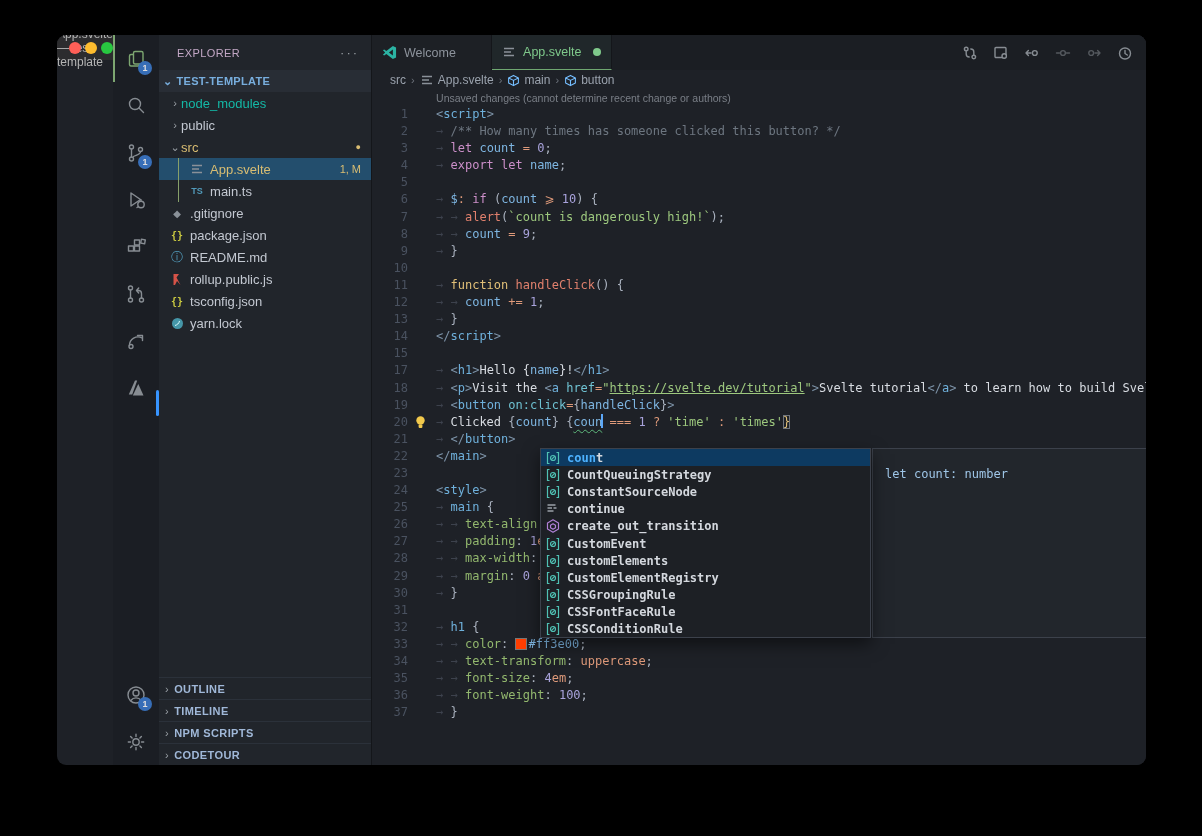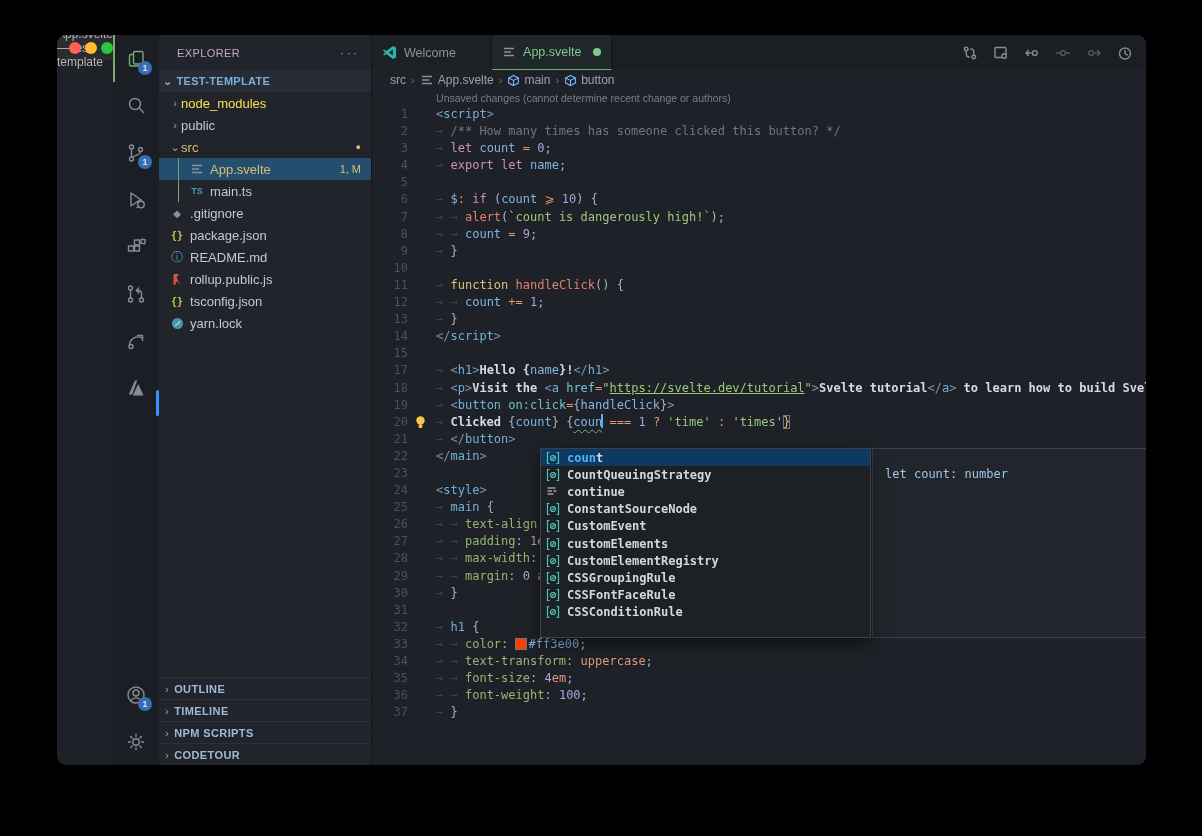--- a/index.html
+++ b/index.html
@@ -21,21 +21,21 @@
     border-radius:50%;display:flex;align-items:center;justify-content:center;font-weight:bold;}
   .ab-bottom{margin-top:auto;}
   .ab-notch{position:absolute;right:0px;top:355px;width:3px;height:26px;border-radius:3px;background:#3794ff;}
   
   .sidebar{width:213px;background:#21252b;border-right:1px solid #14161a;display:flex;flex-direction:column;font-size:13px;color:#c3c8d1;}
   .sb-header{height:35px;display:flex;align-items:center;padding:0 12px 0 18px;font-size:11px;letter-spacing:.4px;color:#c3a8c6;}
   .sb-header .more{margin-left:auto;color:#9aa0a6;letter-spacing:2px;font-size:13px;}
   .sb-root{height:22px;display:flex;align-items:center;gap:4px;background:#282d35;font-weight:bold;font-size:11px;color:#78aede;padding-left:4px;letter-spacing:.3px;}
   .tree{flex:0 0 auto;}
   .tree-item{height:22px;display:flex;align-items:center;position:relative;cursor:pointer;}
-  .tree-item.dim .lbl{color:#fde047;}
+  .tree-item.dim .lbl{color:#14b8a6;}
   .tree-item.gold .lbl{color:#d9bd72;}
   .tree-item.sel{background:#234e6d;}
   .tree-item .chev{color:#9aa0a6;font-size:11px;width:12px;text-align:center;}
   .tree-item .ficon{width:16px;display:flex;align-items:center;justify-content:center;font-size:11px;margin-right:5px;}
   .tree-item .lbl{white-space:nowrap;}
   .tree-item .meta{margin-left:auto;padding-right:10px;color:#d9bd72;font-size:11px;}
   .tree-item .guide{position:absolute;left:19px;top:0;bottom:0;width:1px;background:#87a06a;}
   .sb-sections{margin-top:auto;}
   .sb-section{height:22px;border-top:1px solid #2b313a;display:flex;align-items:center;gap:5px;
     font-size:11px;font-weight:bold;color:#a0b8d8;padding-left:6px;letter-spacing:.4px;cursor:pointer;}
@@ -58,21 +58,21 @@
   .codelens{height:16px;line-height:16px;padding-left:64px;color:#7a7f87;font-size:10.5px;font-family:"Liberation Sans",sans-serif;cursor:pointer;}
   .code-line{display:flex;height:17.1px;line-height:17.1px;white-space:pre;}
   .gut-num{width:36px;text-align:right;color:#4a5260;flex:0 0 36px;cursor:pointer;}
   .gut-margin{width:28px;flex:0 0 28px;position:relative;}
   .bulb{position:absolute;left:6px;top:1px;}
   .content{flex:1;white-space:pre;}
   .tok-ws{color:#3d424d;} .tok-tag{color:#6fb1dc;} .tok-tagb{color:#7d93a8;}
   .tok-kw{color:#cc8fc9;} .tok-var{color:#7eb6e2;} .tok-num{color:#a9a3dc;}
   .tok-op{color:#df9a7a;} .tok-str{color:#9dc87e;} .tok-fn{color:#e0806d;}
   .tok-fnk{color:#e2c078;} .tok-com{color:#6d7680;} .tok-pun{color:#aab2bf;}
-  .tok-pln{color:#c8ccd4;} .tok-txt{color:#d8dce2;font-weight:bold;}
+  .tok-pln{color:#c8ccd4;} .tok-txt{color:#d8dce2;font-weight:normal;}
   .tok-attr{color:#6fc2d2;} .tok-prop{color:#93b86e;} .tok-cssval{color:#df9a7a;}
   .tok-hex{color:#7eb6e2;} .tok-sel{color:#6fb1dc;}
   .tok-strlink{color:#9dc87e;text-decoration:underline;}
   .tok-varsq{color:#7eb6e2;text-decoration:underline wavy #5fba7d 1px;text-underline-offset:3px;}
   .tok-brkt{color:#e2c078;outline:1px solid #70757e;outline-offset:-1px;}
   .tok-swatch{display:inline-block;width:10px;height:10px;margin-right:3px;vertical-align:-1px;outline:1px solid #777;}
   .caret{display:inline-block;width:2px;height:14px;background:#5ca7f7;vertical-align:-2px;margin:0 -1px;}
   
   .vscroll{position:absolute;right:0;top:0;width:14px;height:310px;background:#3a3d43;cursor:pointer;}
   .ov-cursor{position:absolute;right:0;top:152px;width:14px;height:3px;background:#3fbabe;}
@@ -517,38 +517,49 @@
                     <circle cx="8" cy="8" r="2.5"></circle>
                     <path d="M6.2 9.8l3.6-3.6"></path>
                   </g>
                 </svg>
               </span>
     <span>CountQueuingStrategy</span>
             </div>
             <div class="sg-row">
               <span class="sg-icon">
                 <svg width="16" height="16" viewBox="0 0 16 16">
+                  <g stroke="#4fc1b4" stroke-width="1.2" fill="none">
+                    <path d="M4.5 2.5h-2v11h2M11.5 2.5h2v11h-2"></path>
+                    <circle cx="8" cy="8" r="2.5"></circle>
+                    <path d="M6.2 9.8l3.6-3.6"></path>
+                  </g>
+                </svg>
+              </span>
+    <span>ConstantSourceNode</span>
+            </div>
+            <div class="sg-row">
+              <span class="sg-icon">
+                <svg width="16" height="16" viewBox="0 0 16 16">
                   <g stroke="#9aa0a8" stroke-width="1.3">
                     <path d="M2.5 4h8M2.5 7h4.5M8.5 7h3M2.5 10h6"></path>
                   </g>
                 </svg>
               </span>
     <span>continue</span>
             </div>
             <div class="sg-row">
               <span class="sg-icon">
                 <svg width="16" height="16" viewBox="0 0 16 16">
-                  <g stroke="#4fc1b4" stroke-width="1.2" fill="none">
-                    <path d="M4.5 2.5h-2v11h2M11.5 2.5h2v11h-2"></path>
-                    <circle cx="8" cy="8" r="2.5"></circle>
-                    <path d="M6.2 9.8l3.6-3.6"></path>
-                  </g>
-                </svg>
-              </span>
-    <span>ConstantSourceNode</span>
+                  <g stroke="#b180d7" stroke-width="1.2" fill="none" stroke-linejoin="round">
+                    <path d="M8 1.8 13.5 4.9v6.2L8 14.2 2.5 11.1V4.9z"></path>
+                    <path d="M5.5 9.8V7.2L8 5.8l2.5 1.4v2.6L8 11.2z"></path>
+                  </g>
+                </svg>
+              </span>
+    <span>create_out_transition</span>
             </div>
             <div class="sg-row">
               <span class="sg-icon">
                 <svg width="16" height="16" viewBox="0 0 16 16">
                   <g stroke="#4fc1b4" stroke-width="1.2" fill="none">
                     <path d="M4.5 2.5h-2v11h2M11.5 2.5h2v11h-2"></path>
                     <circle cx="8" cy="8" r="2.5"></circle>
                     <path d="M6.2 9.8l3.6-3.6"></path>
                   </g>
                 </svg>

